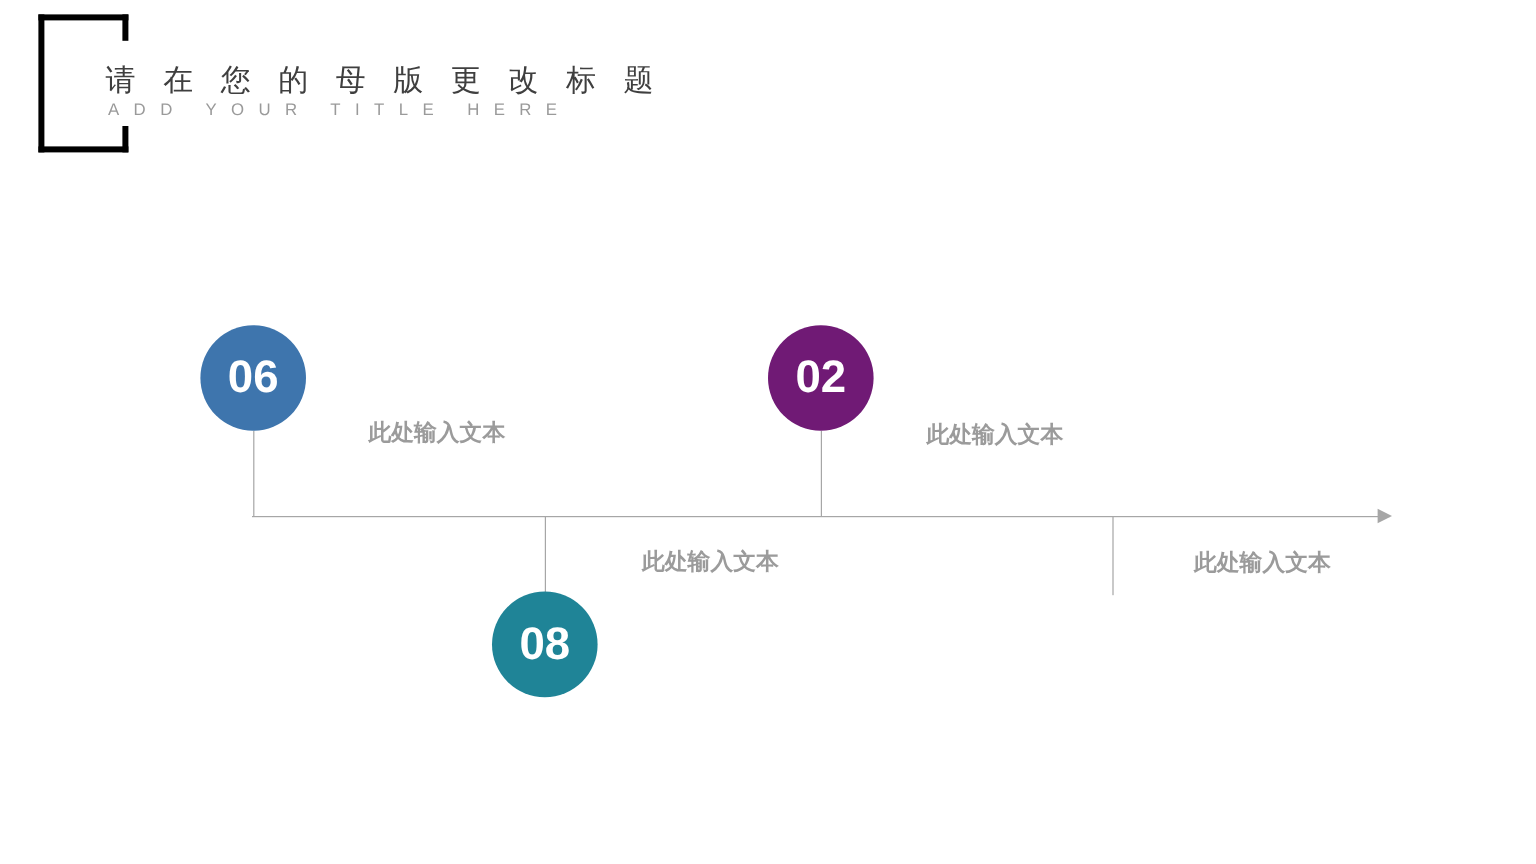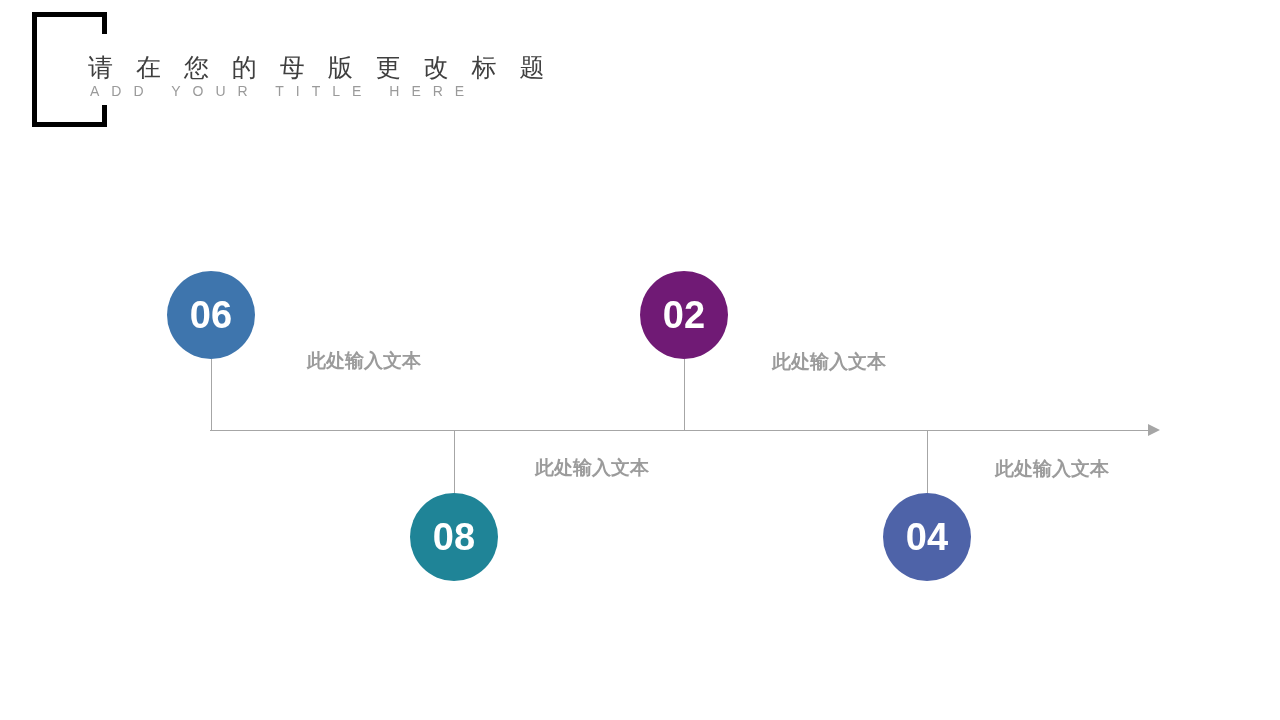--- a/index.html
+++ b/index.html
@@ -173,18 +173,15 @@
   <div class="node-circle" style="left: 640px; top: 271px; background: #701a75;">
     <span>02</span>
   </div>
   <div class="node-label" style="left: 740px; top: 349px; color: rgb(155, 155, 155);">此处输入文本</div>
 
   <div class="node-circle" style="left: 410px; top: 493px; background: rgb(31, 132, 151);">
     <span>08</span>
   </div>
   <div class="node-label" style="left: 503px; top: 455px; color: rgb(155, 155, 155);">此处输入文本</div>
 
-  <div class="node-circle" style="left: 883px; top: 493px; background: rgb(78, 99, 168);">
-    <span>04</span>
-  </div>
   <div class="node-label" style="left: 963px; top: 456px; color: rgb(155, 155, 155);">此处输入文本</div>
 
 </div>
 
 </body></html>

